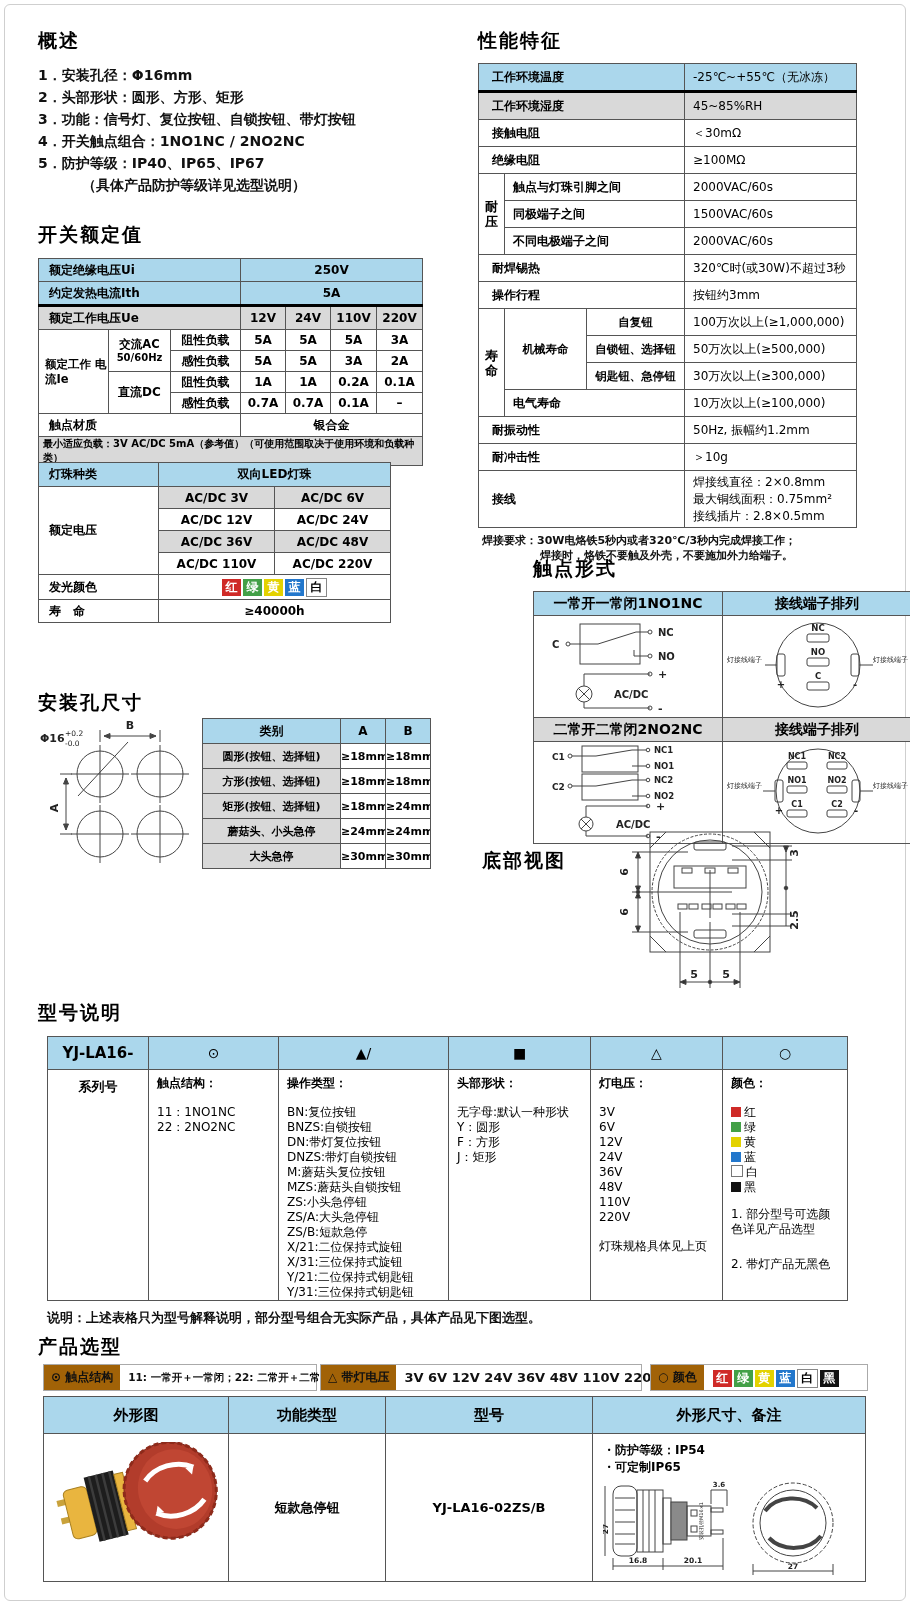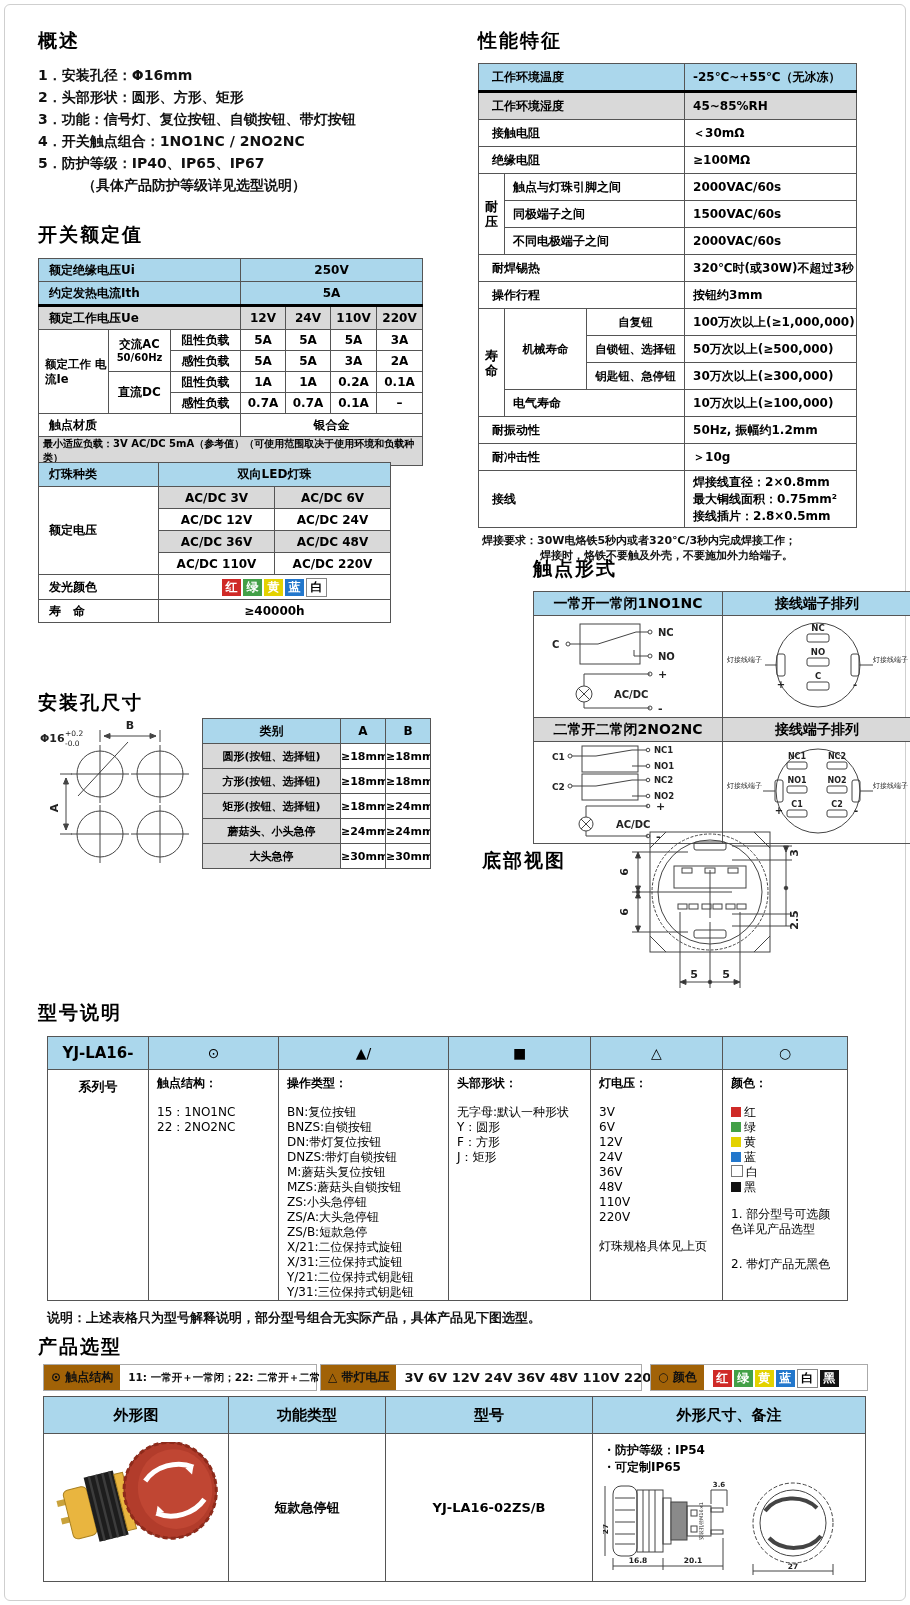--- a/index.html
+++ b/index.html
@@ -24,21 +24,21 @@
   .c-grn{background:#43a047;color:#fff;}
   .c-yel{background:#e3d200;color:#fff;}
   .c-blu{background:#2277cc;color:#fff;}
   .c-wht{background:#fff;color:#000;border:1px solid #888;}
   .c-blk{background:#111;color:#fff;}
   .sq{display:inline-block;width:10px;height:10px;margin-right:3px;vertical-align:-1px;}
   .s-red{background:#cf2a27;} .s-grn{background:#43a047;} .s-yel{background:#e3d200;}
   .s-blu{background:#2277cc;} .s-wht{background:#fff;border:1px solid #777;} .s-blk{background:#111;}
   
   .perf td{height:26px;}
-  .perf .val{text-align:left;padding-left:8px;white-space:nowrap;font-weight:bold;font-size:12px;}
+  .perf .val{text-align:left;padding-left:8px;white-space:nowrap;font-weight:normal;font-size:12px;}
   .perf .lb{text-align:left;padding-left:13px;font-weight:bold;white-space:nowrap;}
   .perf .grp{font-weight:bold;font-size:13px;line-height:15px;padding:0 5px;}
   .perf .sub{font-weight:bold;font-size:11.5px;white-space:nowrap;}
   .perf .wir{height:56px;line-height:17px;}
   .note{font-size:11px;line-height:15px;font-weight:bold;white-space:nowrap;}
   
   .rat td{height:20px;font-weight:bold;}
   .rat .h24 td{height:22px;}
   .rat .small{font-size:10px;}
   
@@ -568,21 +568,21 @@
         <td class="blue" style="font-size:14px;vertical-align:middle;">⊙</td>
         <td class="blue" style="font-size:14px;vertical-align:middle;">▲/</td>
         <td class="blue" style="font-size:14px;vertical-align:middle;">■</td>
         <td class="blue" style="font-size:14px;vertical-align:middle;">△</td>
         <td class="blue" style="font-size:14px;vertical-align:middle;">○</td>
       </tr>
       <tr style="height:228px;">
         <td style="vertical-align:top;padding-top:8px;font-size:13px;font-weight:bold;">系列号</td>
         <td class="body">
           <div class="ttl bold">触点结构：</div>
-          <div>15：1NO1NC</div>
+          <div>11：1NO1NC</div>
           <div>22：2NO2NC</div>
         </td>
         <td class="body">
           <div class="ttl bold">操作类型：</div>
           <div>BN:复位按钮</div>
           <div>BNZS:自锁按钮</div>
           <div>DN:带灯复位按钮</div>
           <div>DNZS:带灯自锁按钮</div>
           <div>M:蘑菇头复位按钮</div>
           <div>MZS:蘑菇头自锁按钮</div>

